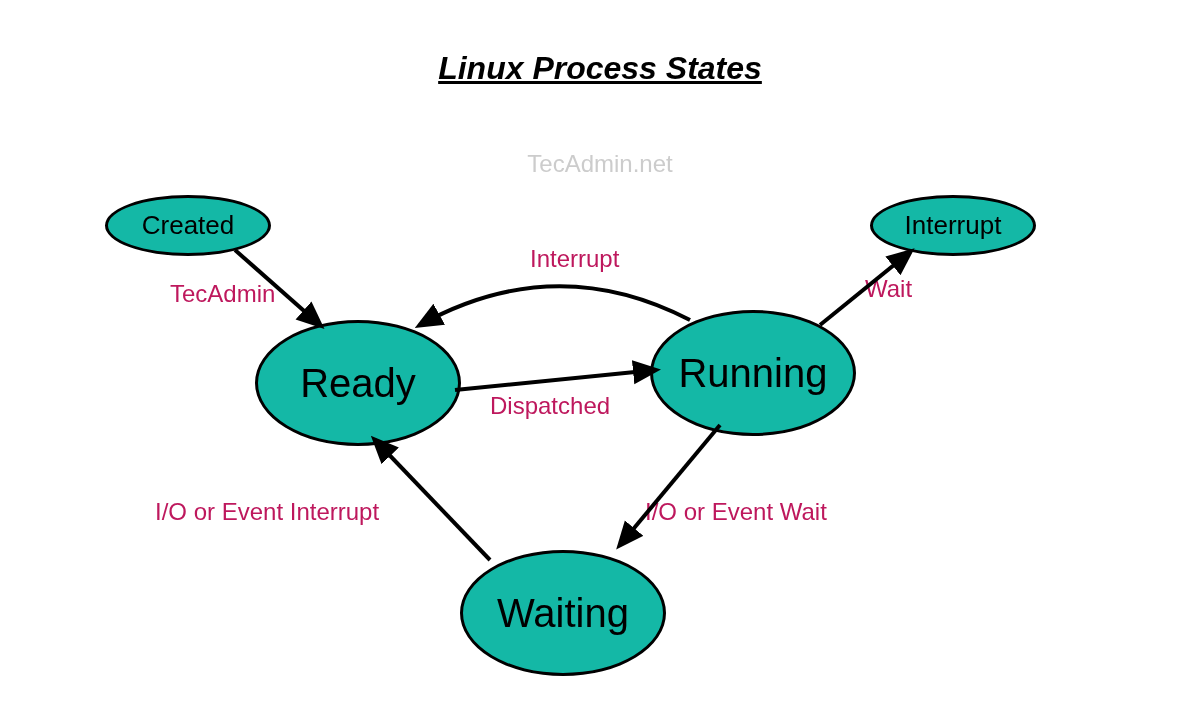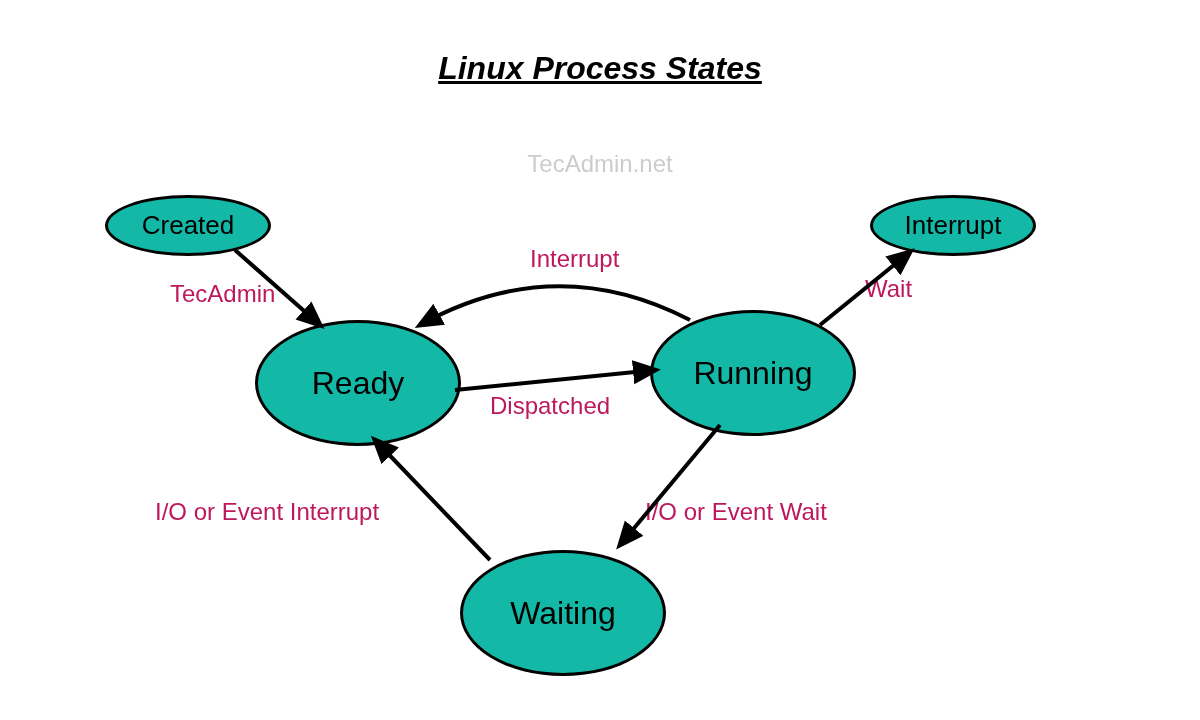--- a/index.html
+++ b/index.html
@@ -43,21 +43,21 @@
     .state-small {
       width: 160px;
       height: 55px;
       border-radius: 50%;
       font-size: 26px;
     }
     .state-large {
       width: 200px;
       height: 120px;
       border-radius: 50%;
-      font-size: 32px;
+      font-size: 40px;
       justify-content: center;
     }
     .edge-label {
       position: absolute;
       font-size: 24px;
       color: #be185d;
     }
     svg.edges {
       position: absolute;
       top: 0;

